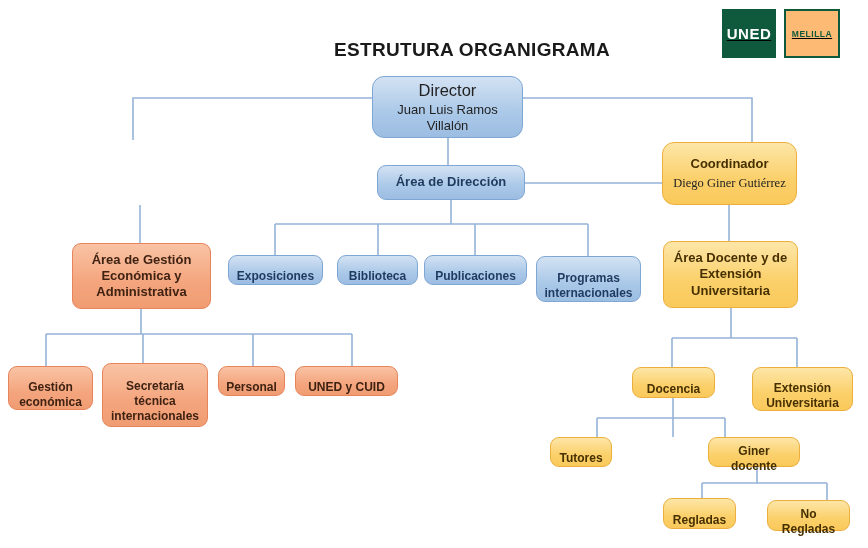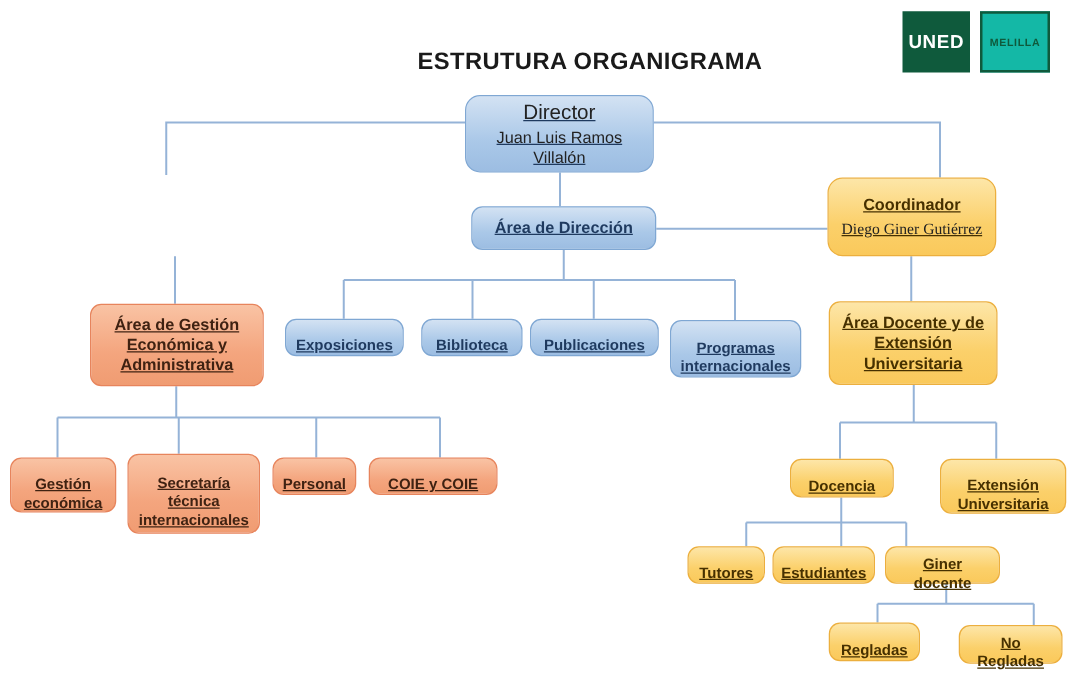--- a/index.html
+++ b/index.html
@@ -11,37 +11,37 @@
   html,body{margin:0;padding:0;background:#ffffff;}
   .canvas{
     position:relative; width:868px; height:548px; overflow:hidden; background:#ffffff;
     font-family:"Liberation Sans", sans-serif;
   }
   .title{
     position:absolute; left:234px; top:27px; width:452px; margin:12px;
     text-align:center; font-size:19px; font-weight:700; letter-spacing:0.3px;
     color:var(--title-text);
   }
-  .logo{position:absolute; left:722px; top:9px; display:flex; gap:8px;}
+  .logo{position:absolute; left:722px; top:9px; display:flex; gap:8px;text-decoration:underline;}
   .logo-green{
     width:54px; height:49px; background:var(--brand-green); color:#ffffff;
     display:flex; align-items:center; justify-content:center;
     font-weight:700; font-size:15px; letter-spacing:0.5px;
   }
   .logo-site{
-    width:52px; height:45px; background:#14b8a6; border:2px solid var(--brand-green);
+    width:52px; height:45px; background:#fdba74; border:2px solid var(--brand-green);
     color:var(--brand-green); display:flex; align-items:center; justify-content:center;
     font-weight:700; font-size:8.5px; letter-spacing:0.5px;
   }
   .connectors{position:absolute; left:0; top:0; width:868px; height:548px;}
   .connectors path{fill:none; stroke:var(--connector); stroke-width:1.6;}
   .node{
     position:absolute; box-sizing:border-box; border-radius:9px;
     display:flex; flex-direction:column; align-items:center; justify-content:center;
-    text-align:center; padding:14px 6px; line-height:1.25;text-decoration:underline;
+    text-align:center; padding:14px 6px; line-height:1.25;
   }
   .node.blue{
     background:linear-gradient(180deg, var(--blue-fill-light) 0%, var(--blue-fill) 60%, #9cbde2 100%);
     border:1.6px solid var(--blue-border); color:var(--blue-text);
   }
   .node.orange{
     background:linear-gradient(180deg, var(--orange-fill-light) 0%, var(--orange-fill) 60%, #f09c72 100%);
     border:1.6px solid var(--orange-border); color:var(--orange-text);
   }
   .node.yellow{
@@ -139,40 +139,37 @@
   <div class="node orange" style="left:8px;top:366px;width:85px;height:44px">
     <div class="node-label">Gestión económica</div>
   </div>
   <div class="node orange" style="left:102px;top:363px;width:106px;height:64px">
     <div class="node-label">Secretaría técnica internacionales</div>
   </div>
   <div class="node orange" style="left:218px;top:366px;width:67px;height:30px">
     <div class="node-label">Personal</div>
   </div>
   <div class="node orange" style="left:295px;top:366px;width:103px;height:30px">
-    <div class="node-label">COIE y COIE</div>
+    <div class="node-label">UNED y CUID</div>
   </div>
 
   <div class="node yellow" style="left:663px;top:241px;width:135px;height:67px">
     <div class="node-title">Área Docente y de Extensión Universitaria</div>
   </div>
 
   <div class="node yellow" style="left:632px;top:367px;width:83px;height:31px">
     <div class="node-label">Docencia</div>
   </div>
   <div class="node yellow" style="left:752px;top:367px;width:101px;height:44px">
     <div class="node-label">Extensión Universitaria</div>
   </div>
 
   <div class="node yellow" style="left:550px;top:437px;width:62px;height:28px">
     <div class="node-label">Tutores</div>
   </div>
-  <div class="node yellow" style="left:618px;top:437px;width:82px;height:28px">
-    <div class="node-label">Estudiantes</div>
-  </div>
   <div class="node yellow" style="left:708px;top:437px;width:92px;height:28px">
     <div class="node-label">Giner docente</div>
   </div>
 
   <div class="node yellow" style="left:767px;top:500px;width:83px;height:31px">
     <div class="node-label">No Regladas</div>
   </div>
   <div class="node yellow" style="left:663px;top:498px;width:73px;height:31px">
     <div class="node-label">Regladas</div>
   </div>

